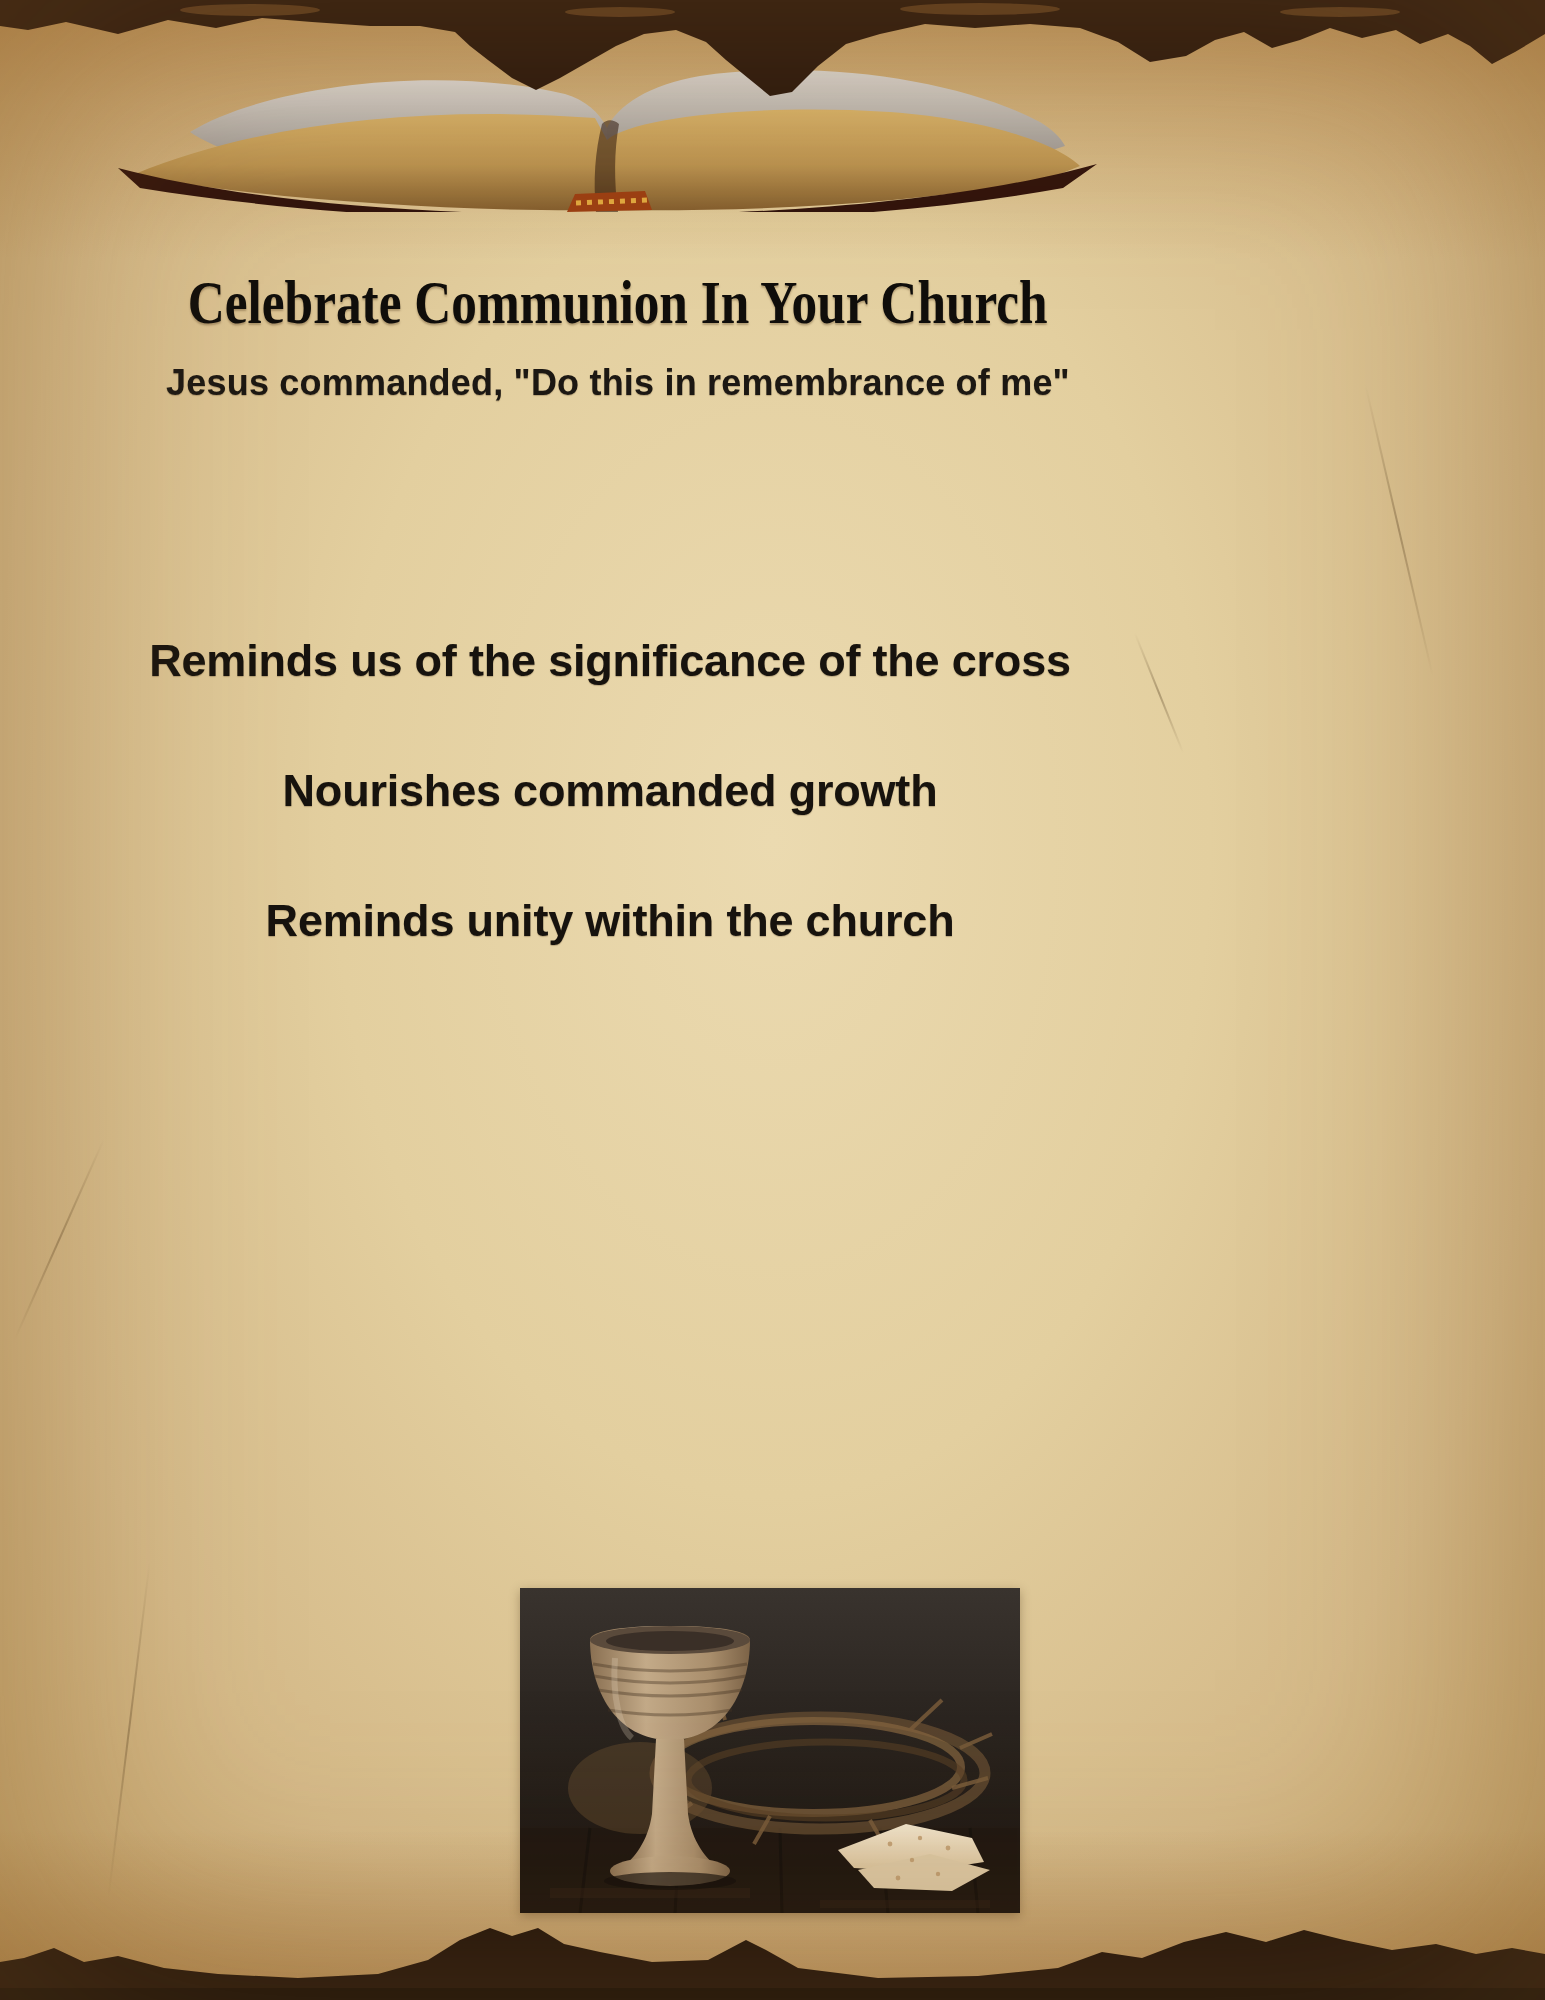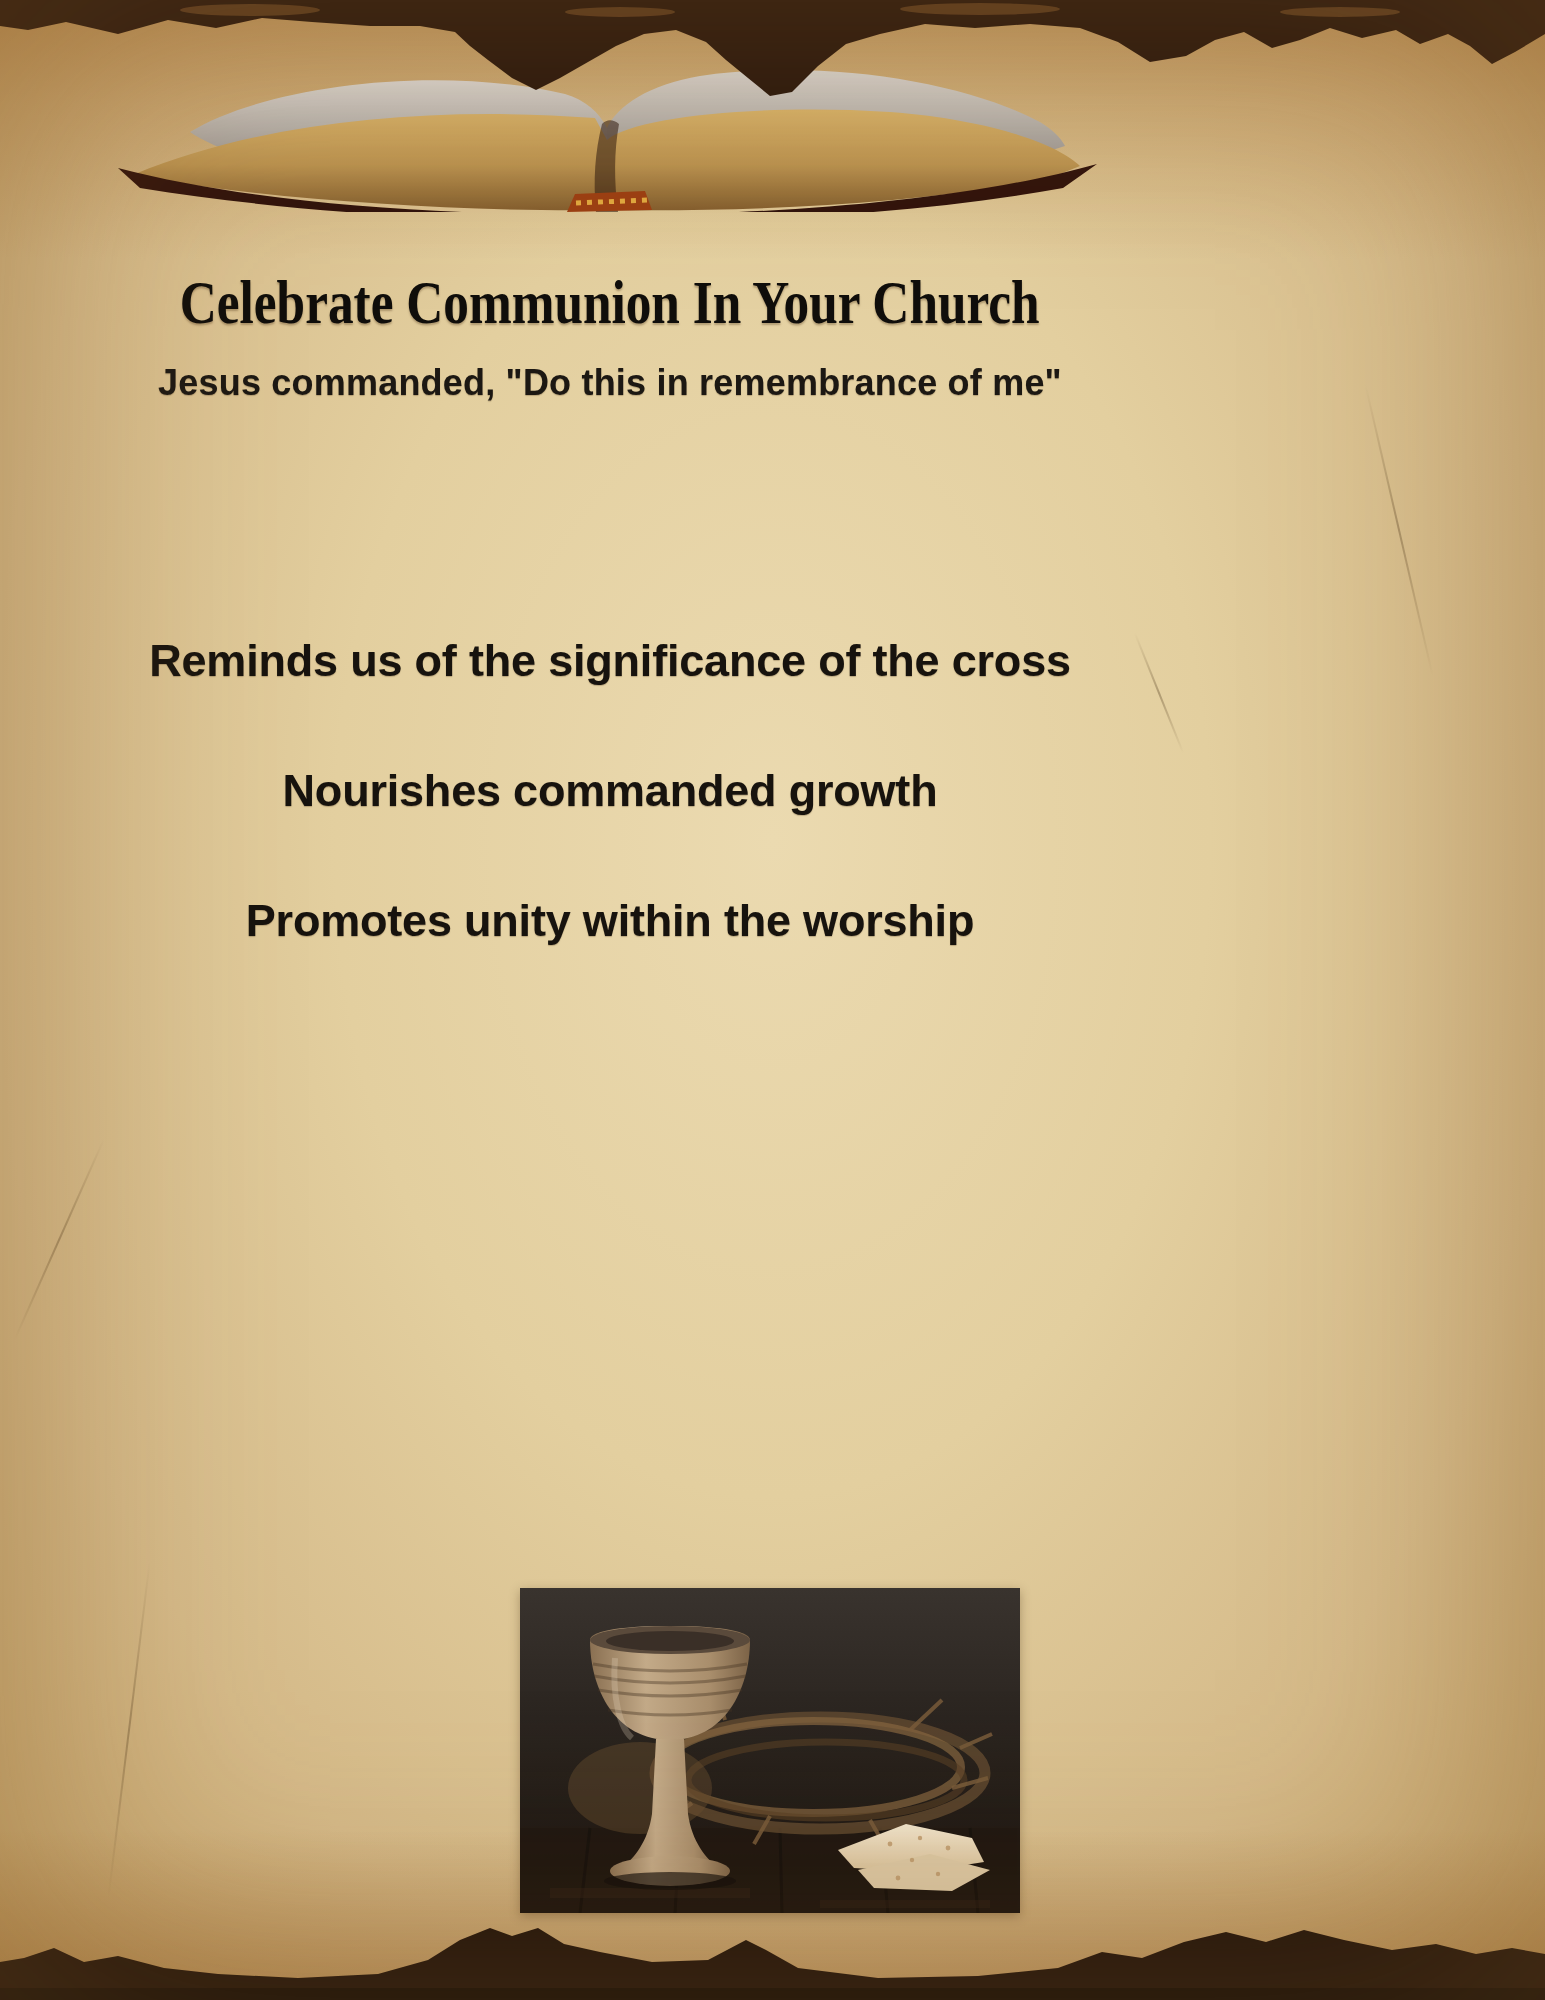--- a/index.html
+++ b/index.html
@@ -18,21 +18,21 @@
   .vignette{position:absolute;inset:0;box-shadow:inset 0 0 230px 55px rgba(138,94,42,.35);pointer-events:none;}
   .crease{position:absolute;width:2px;
     background:linear-gradient(to bottom, rgba(90,70,40,0), rgba(90,68,38,.38), rgba(90,70,40,0));}
   .c1{left:128px;top:1560px;height:340px;transform:rotate(7deg);}
   .c2{left:1398px;top:380px;height:300px;transform:rotate(-13deg);}
   .c3{left:1158px;top:628px;height:130px;transform:rotate(-22deg);}
   .c4{left:58px;top:1130px;height:220px;transform:rotate(24deg);}
   .edge-top{position:absolute;left:0;top:0;width:1545px;height:100px;}
   .edge-bottom{position:absolute;left:0;top:1920px;width:1545px;height:80px;}
   .bible{position:absolute;left:115px;top:62px;width:985px;height:150px;}
-  .text-col{position:absolute;left:0;width:1220px;text-align:center;color:#17130e;}
+  .text-col{position:absolute;left:8px;width:1220px;text-align:center;color:#17130e;}
   .title{
     top:270px;
     font-family:"Liberation Serif","DejaVu Serif",serif;
     font-weight:bold;font-size:57px;letter-spacing:0px;color:#100e0b;
     text-shadow:0 2px 2px rgba(80,55,25,.35);
   }
   .title .squeeze{display:inline-block;transform:scale(.9,1.06);transform-origin:center;}
   .subtitle{
     top:352px;
     font-size:36px;font-weight:bold;line-height:62px;color:#1c1813;
@@ -88,21 +88,21 @@
   <h1 class="text-col title" style="position:absolute;margin:0;">
     <span class="squeeze">Celebrate Communion In Your Church</span>
   </h1>
   <div class="text-col subtitle" style="position:absolute;">
     <div>Jesus commanded, "Do this in remembrance of me"</div>
   </div>
 
   <div class="benefits">
     <div class="benefit">Reminds us of the significance of the cross</div>
     <div class="benefit">Nourishes commanded growth</div>
-    <div class="benefit">Promotes unity within the worship</div>
+    <div class="benefit">Reminds unity within the church</div>
   </div>
 
   <svg class="photo" role="img" viewBox="0 0 500 325" preserveAspectRatio="none" aria-label="ceramic communion chalice with crown of thorns and broken bread on dark wooden table">
     <defs>
       <linearGradient id="pbg" x1="0" y1="0" x2="0" y2="1">
         <stop offset="0" stop-color="#39332e"></stop>
           <stop offset="0.6" stop-color="#241e19"></stop>
           <stop offset="1" stop-color="#140f0b"></stop>
       </linearGradient>
       <linearGradient id="cup" x1="0" y1="0" x2="1" y2="0">

